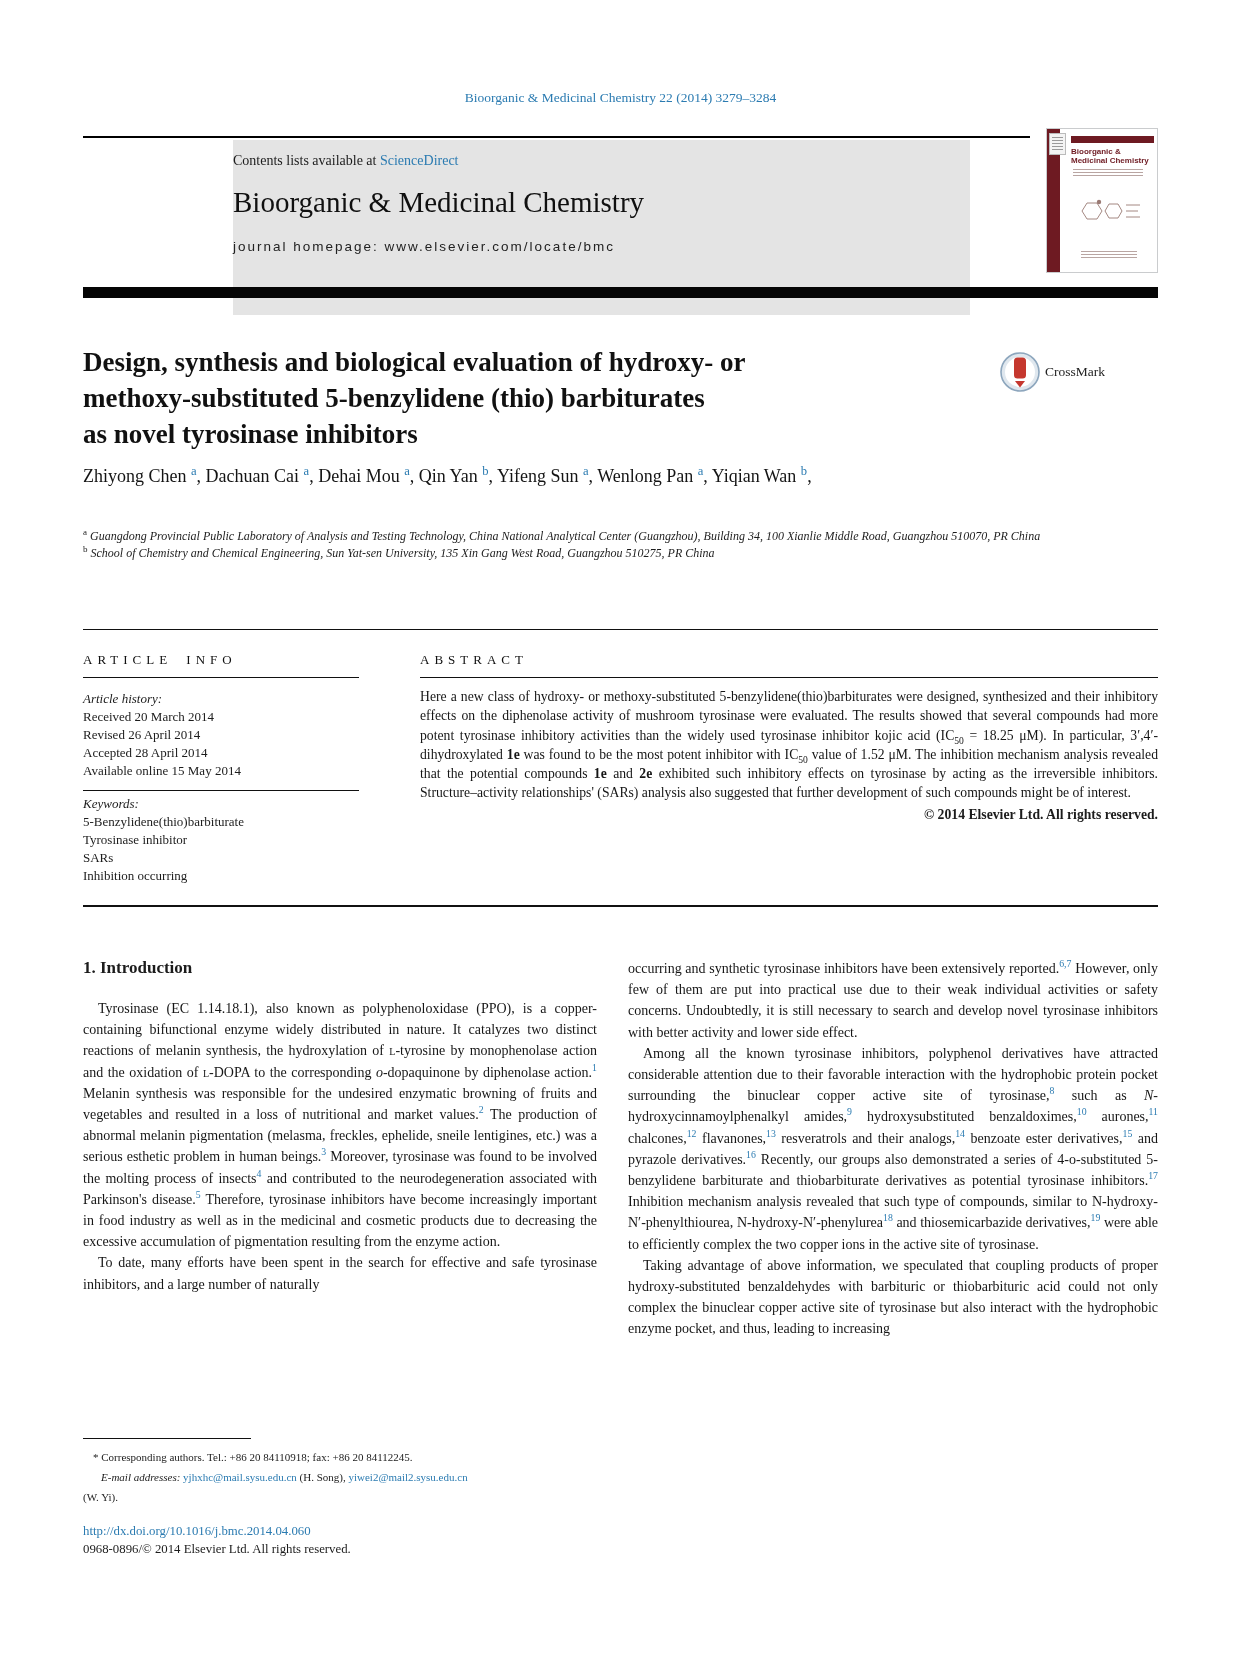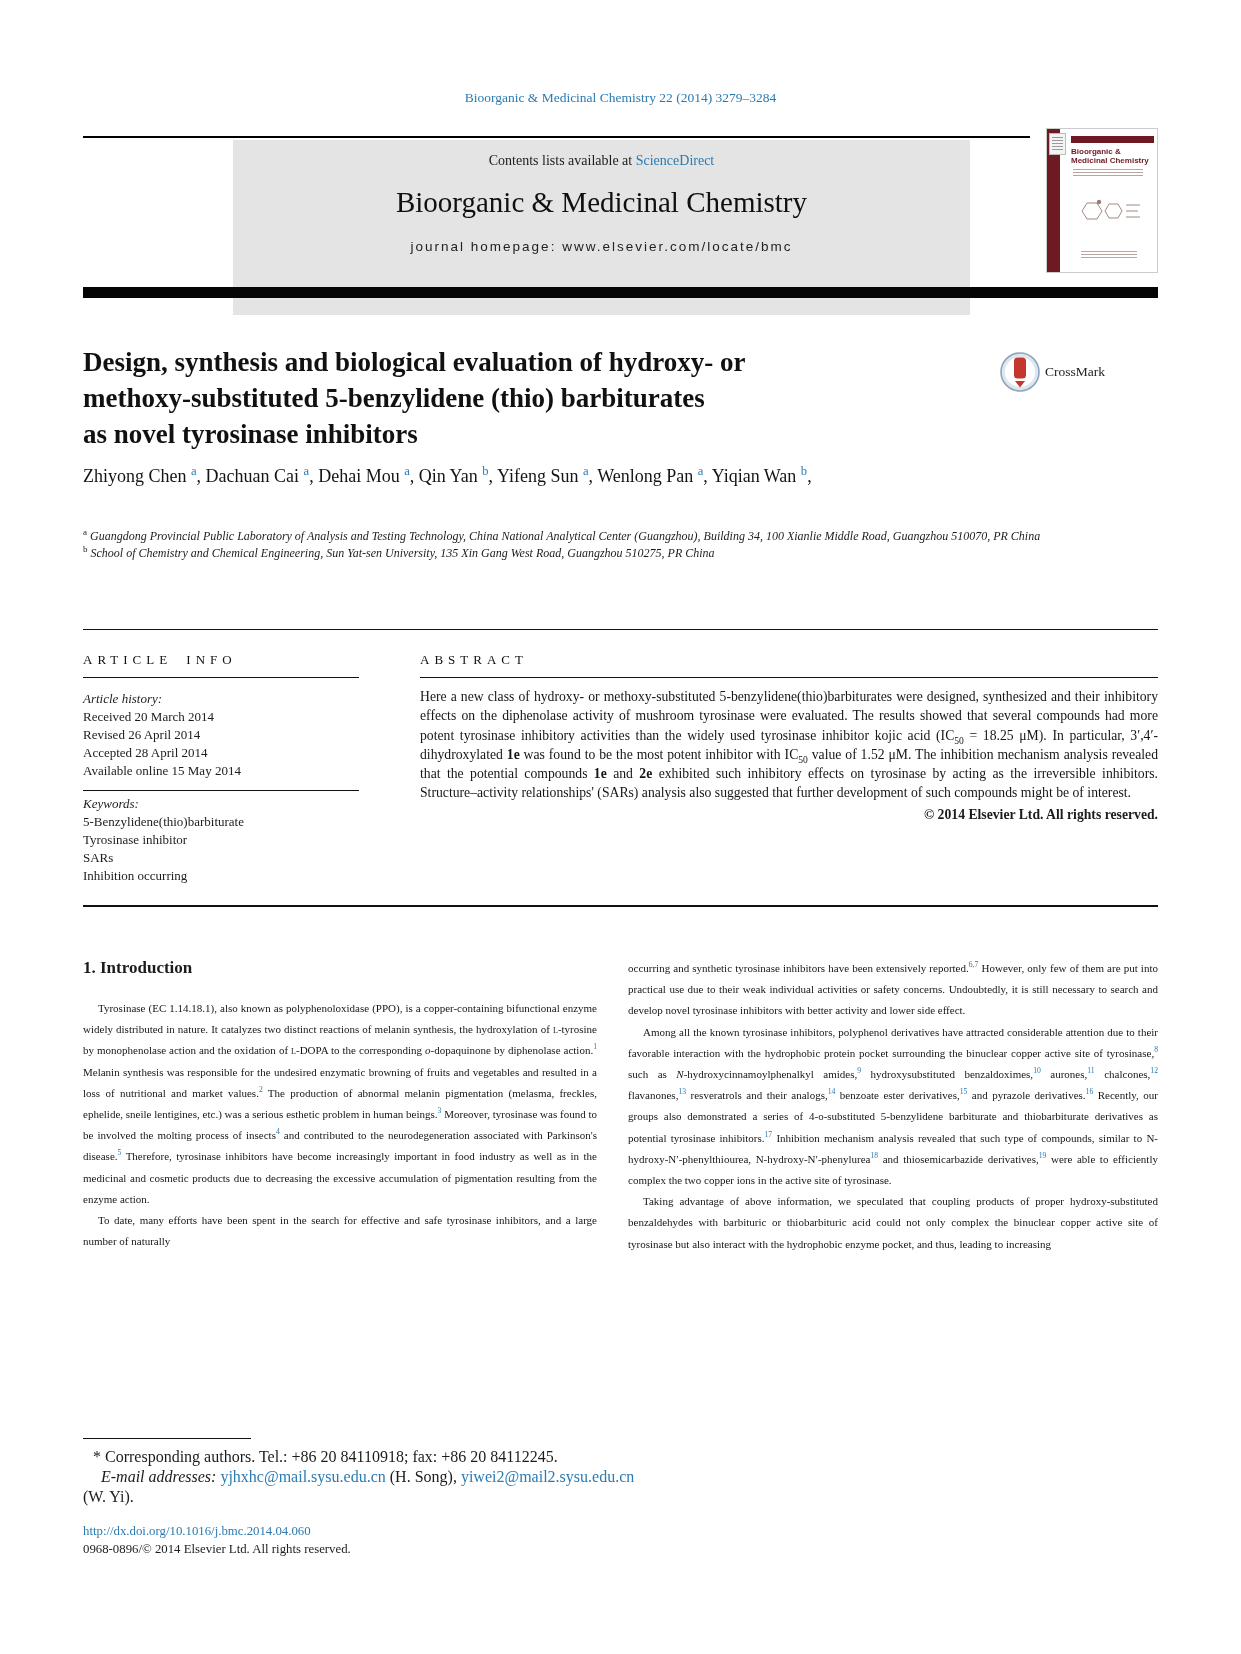--- a/index.html
+++ b/index.html
@@ -26,21 +26,21 @@
   }
   .header-rule{position:absolute;left:83px;top:136px;width:947px;height:2px;background:#000;}
 
   
   .elsevier{position:absolute;left:83px;top:142px;width:124px;height:136px;text-align:center;cursor:pointer;}
   .els-word{font-size:20px;letter-spacing:1px;color:var(--orange);font-weight:bold;margin-top:2px;}
 
   
   .headbox{
     position:absolute;left:233px;top:140px;width:737px;height:175px;
-    background:#e4e4e4;text-align:center;
+    background:#e4e4e4;
   }
   .contents-line{margin-top:13px;font-size:14px;}
   .contents-line .link{color:var(--link);cursor:pointer;}
   .jname{margin-top:17px;font-size:29px;color:#101010;}
   .homepage{
     margin-top:20px;font-size:13.5px;
     font-family:"Liberation Sans", sans-serif;
     letter-spacing:2px;color:#222;cursor:pointer;
   }
 
@@ -91,32 +91,32 @@
   .hist-label,.kw-label{font-style:italic;line-height:18px;}
   .hist-item,.kw-item{line-height:18px;}
   .kw-rule{height:1px;background:#111;margin:10px 0 4px 0;width:276px;}
   .abs-text{text-align:justify;line-height:19.3px;color:#151515;}
   .abs-copy{text-align:right;line-height:19.3px;margin-top:2px;font-weight:bold;}
 
   
   .col-left{position:absolute;left:83px;top:958px;width:514px;height:466px;overflow:hidden;}
   .col-right{position:absolute;left:628px;top:958px;width:530px;height:528px;overflow:hidden;}
   .sec-head{font-size:17px;font-weight:bold;margin-bottom:20px;}
-  .bodypara{font-size:11px;line-height:21.2px;text-align:justify;color:#161616;}
+  .bodypara{font-size:14px;line-height:21.2px;text-align:justify;color:#161616;}
   .indent{text-indent:15px;}
   sup{font-size:0.7em;line-height:0;}
   sub{font-size:0.7em;line-height:0;}
   .rt-sup{color:var(--link);}
   .rt-b{font-weight:bold;}
   .rt-i{font-style:italic;}
   .rt-sc{font-variant:small-caps;}
   .rt-link{color:var(--link);cursor:pointer;}
 
   
-  .footnote{position:absolute;left:83px;top:1438px;width:514px;font-size:16px;line-height:20px;}
+  .footnote{position:absolute;left:83px;top:1438px;width:514px;font-size:11px;line-height:20px;}
   .fn-rule{width:168px;height:1px;background:#111;margin-bottom:8px;}
   .fn1{padding-left:10px;}
   .fn2{padding-left:18px;white-space:nowrap;}
   .bottom{position:absolute;left:83px;top:1522px;font-size:12.8px;line-height:18px;}
   .doi{color:var(--link);cursor:pointer;}
 </style>
 </head>
 <body>
 
 <div class="page">

